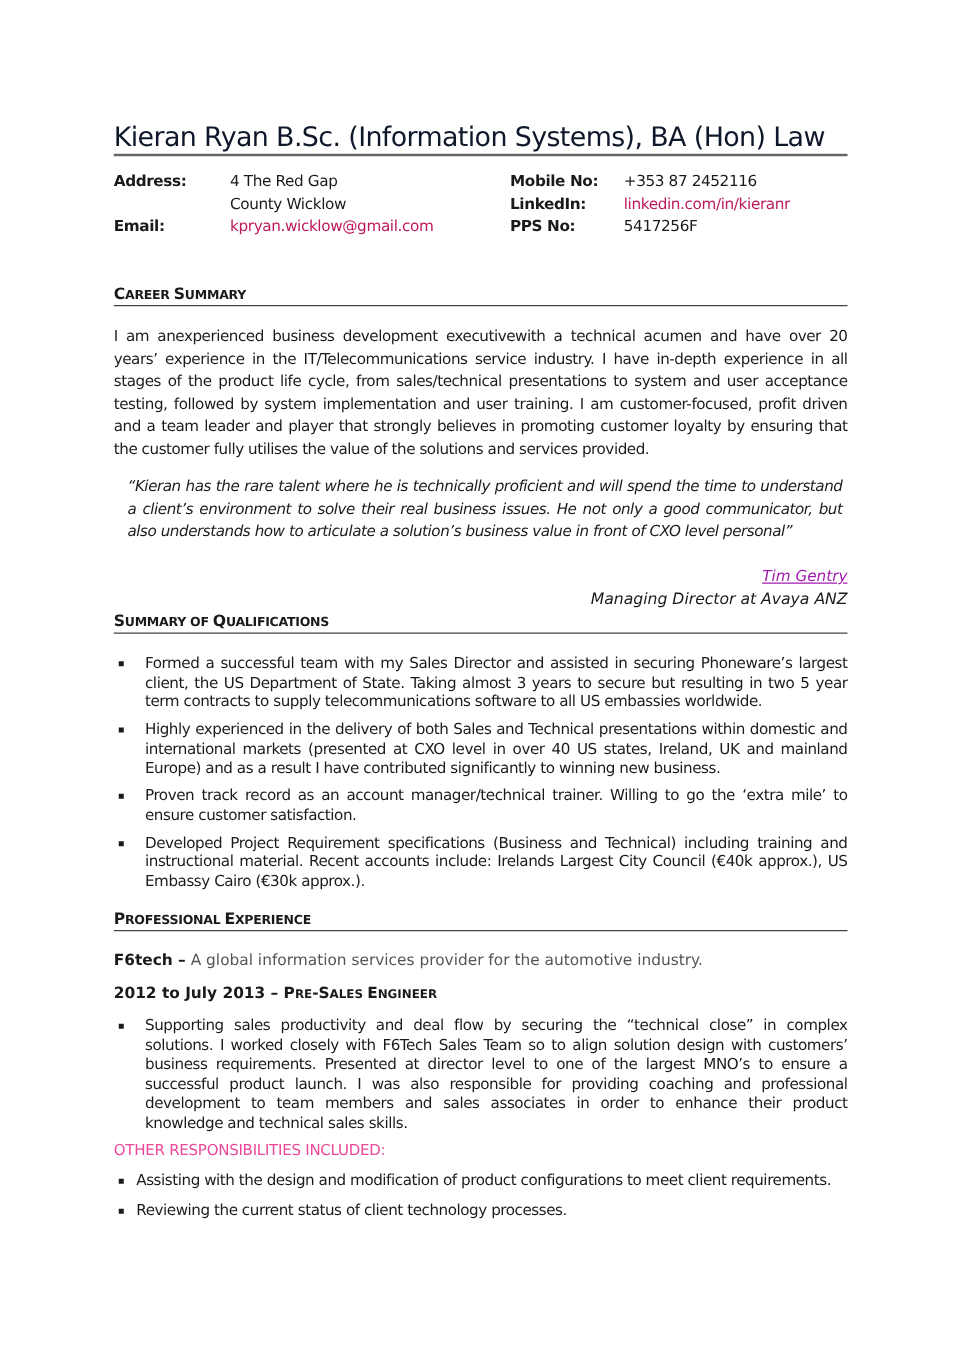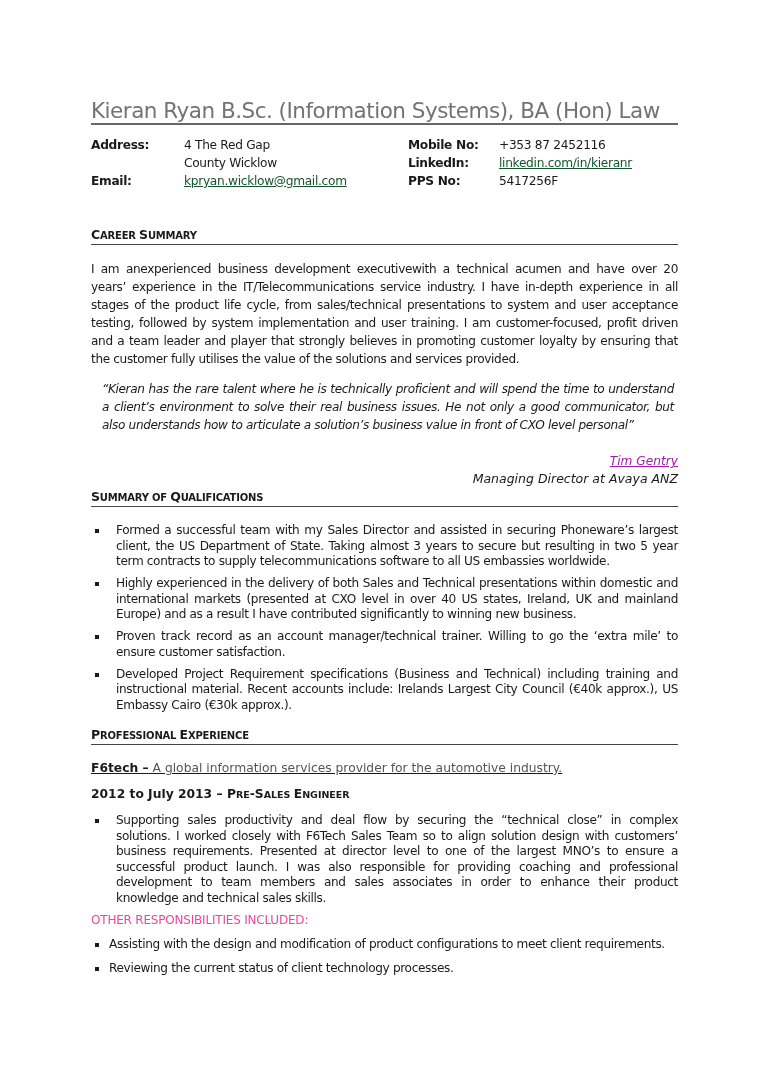--- a/index.html
+++ b/index.html
@@ -1,42 +1,42 @@
 <!DOCTYPE html>
 <html><head>
 <meta charset="utf-8">
 <style>
   html, body { margin:0; padding:0; background:#ffffff; }
   body { width:768px; height:1087px; position:relative; overflow:hidden;
          font-family:"DejaVu Sans", sans-serif; color:#1a1a1a; }
   .page { position:absolute; left:91px; top:0; width:587px; }
   .title { position:absolute; top:98px; left:0; font-size:21.5px; letter-spacing:-0.5px;
-           font-family:"DejaVu Sans", sans-serif; color:#737373; white-space:nowrap; }
+           font-family:"DejaVu Sans", sans-serif; color:#0f172a; white-space:nowrap; }
   .title-rule { position:absolute; top:123px; left:0; width:587px; height:1.5px; background:#666; }
   .contact { position:absolute; top:136px; left:0; width:587px; font-size:12.2px; line-height:18px; letter-spacing:-0.3px; }
   .contact .row { position:relative; height:18px; }
   .contact .lbl { position:absolute; font-weight:bold; }
   .contact .val { position:absolute; }
   .c1l { left:0; } .c1v { left:93px; } .c2l { left:317px; } .c2v { left:408px; }
-  .link-dark { color:#14532d; text-decoration:underline; }
+  .link-dark { color:#be185d; }
   .link-teal { color:#a21caf; text-decoration:underline; }
   .sec-head { position:absolute; left:0; width:587px; font-weight:bold; font-size:12.5px;
               border-bottom:1.5px solid #444; padding-bottom:2px; letter-spacing:-0.2px; }
   .sc-big { font-size:12.5px; } .sc-small { font-size:10px; }
   .para { position:absolute; left:0; width:587px; font-size:12.1px; line-height:18px;
           text-align:justify; letter-spacing:-0.35px; }
   .quote { position:absolute; left:11px; width:572px; font-size:12.1px; line-height:18px;
            font-style:italic; text-align:justify; letter-spacing:-0.35px; }
   .right { position:absolute; left:0; width:587px; text-align:right; font-size:12.2px; line-height:18px; }
   .attr-title { font-weight:normal; font-style:italic; font-size:12.5px;margin-top:37px; }
   ul.bl { list-style:none; margin:0; padding:0; position:absolute; left:0; width:587px; }
   ul.bl li { position:relative; padding-left:25px; font-size:12.1px; line-height:15.5px;
              text-align:justify; letter-spacing:-0.35px; margin-bottom:6.5px; }
   ul.bl li .bullet { position:absolute; left:4px; top:6px; width:4px; height:4px; background:#1a1a1a; }
-  .comp { position:absolute; left:0; font-size:12.3px;text-decoration:underline; }
+  .comp { position:absolute; left:0; font-size:12.3px; }
   .comp b { font-weight:bold; }
   .comp .desc { color:#555; }
   .role { position:absolute; left:0; font-weight:bold; font-size:12.3px; }
   .sub-head { position:absolute; left:0; font-size:12px; color:#ec4899; letter-spacing:-0.2px; }
   ul.bl2 { list-style:none; margin:0; padding:0; position:absolute; left:0; width:587px; }
   ul.bl2 li { position:relative; padding-left:18px; font-size:12.1px; line-height:15.5px; letter-spacing:-0.35px; margin-bottom:8px; }
   ul.bl2 li .bullet { position:absolute; left:4px; top:6px; width:4px; height:4px; background:#1a1a1a; }
 </style>
 </head>
 <body>

